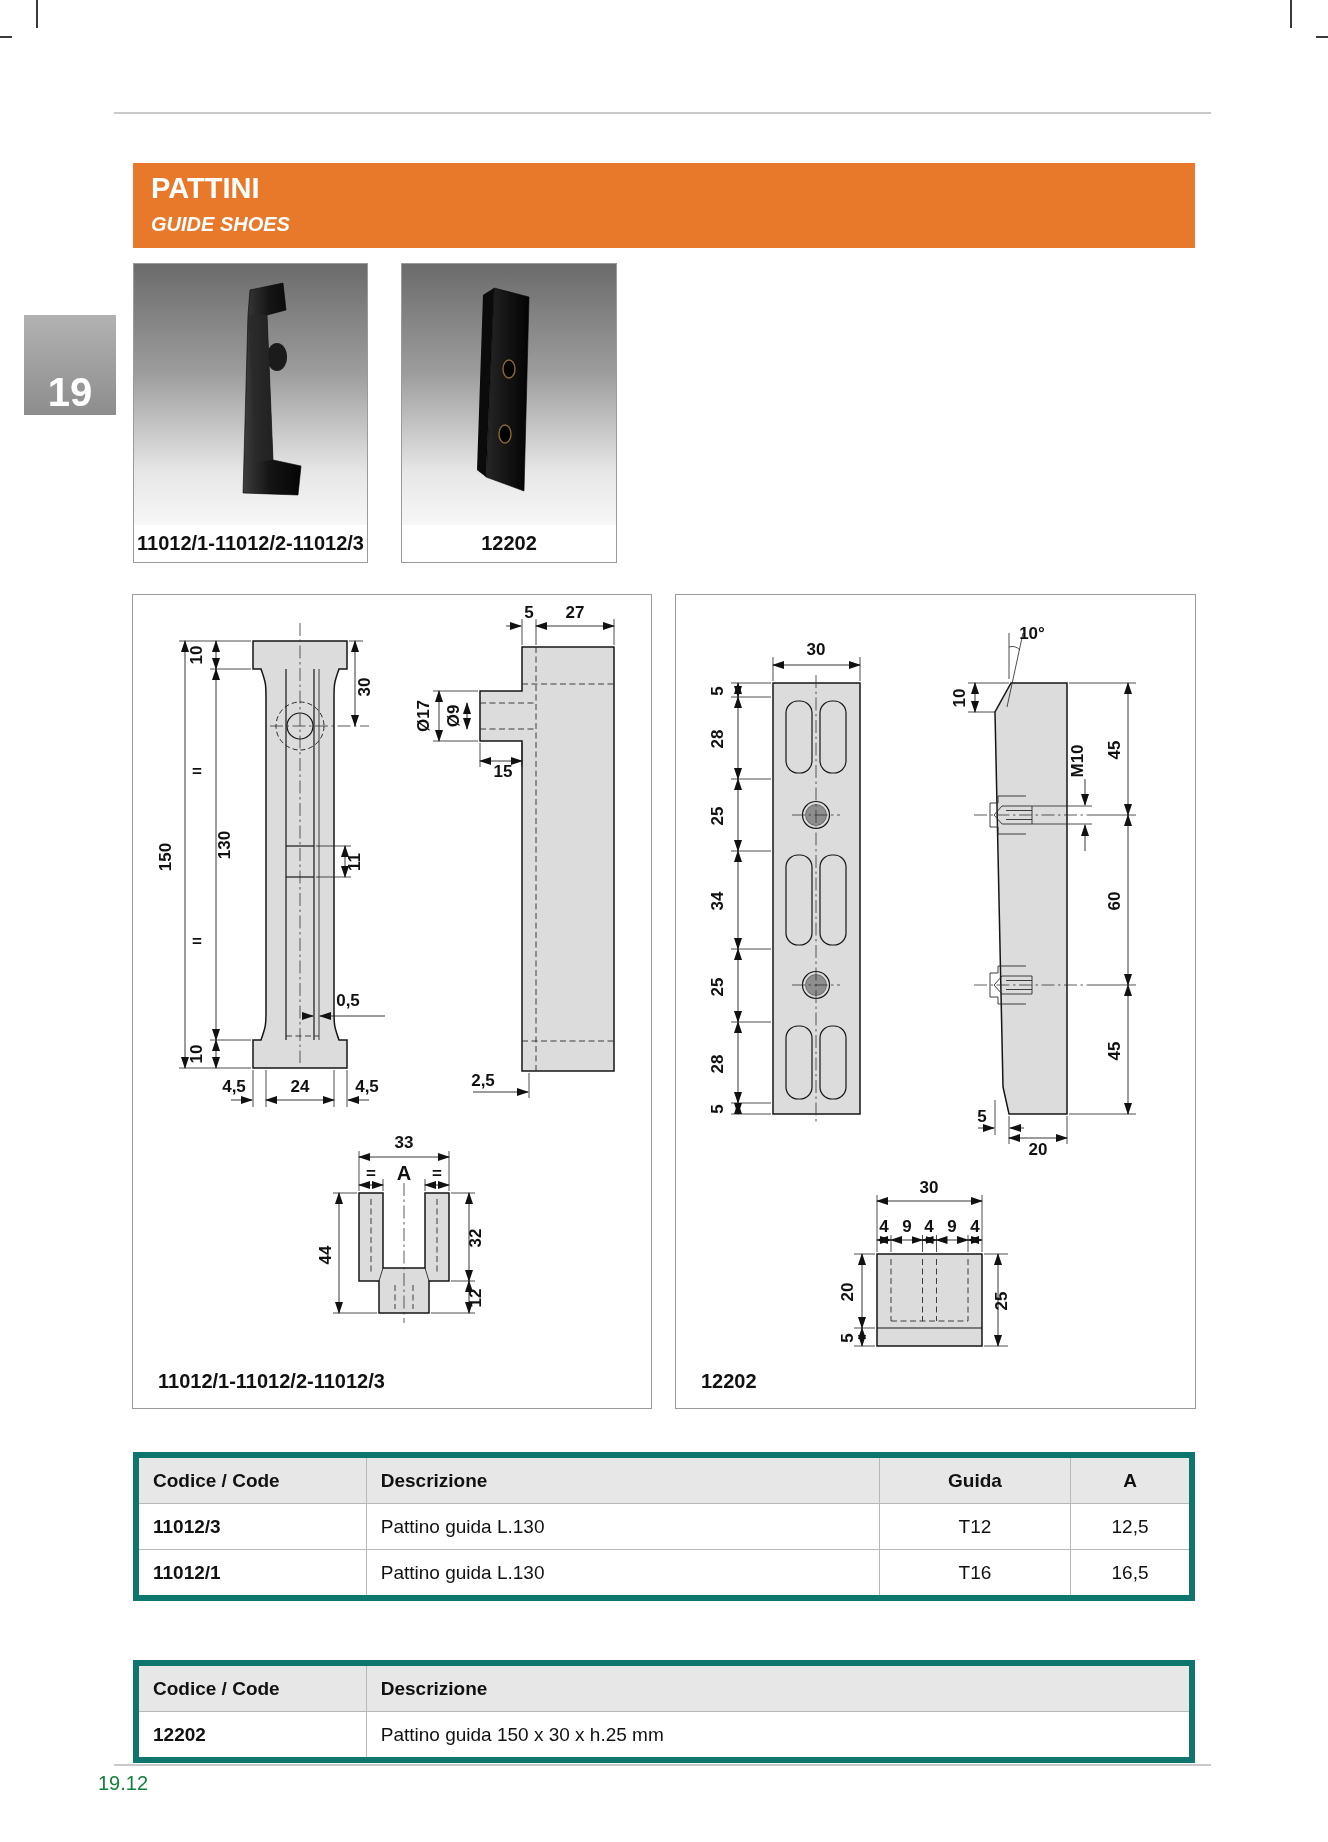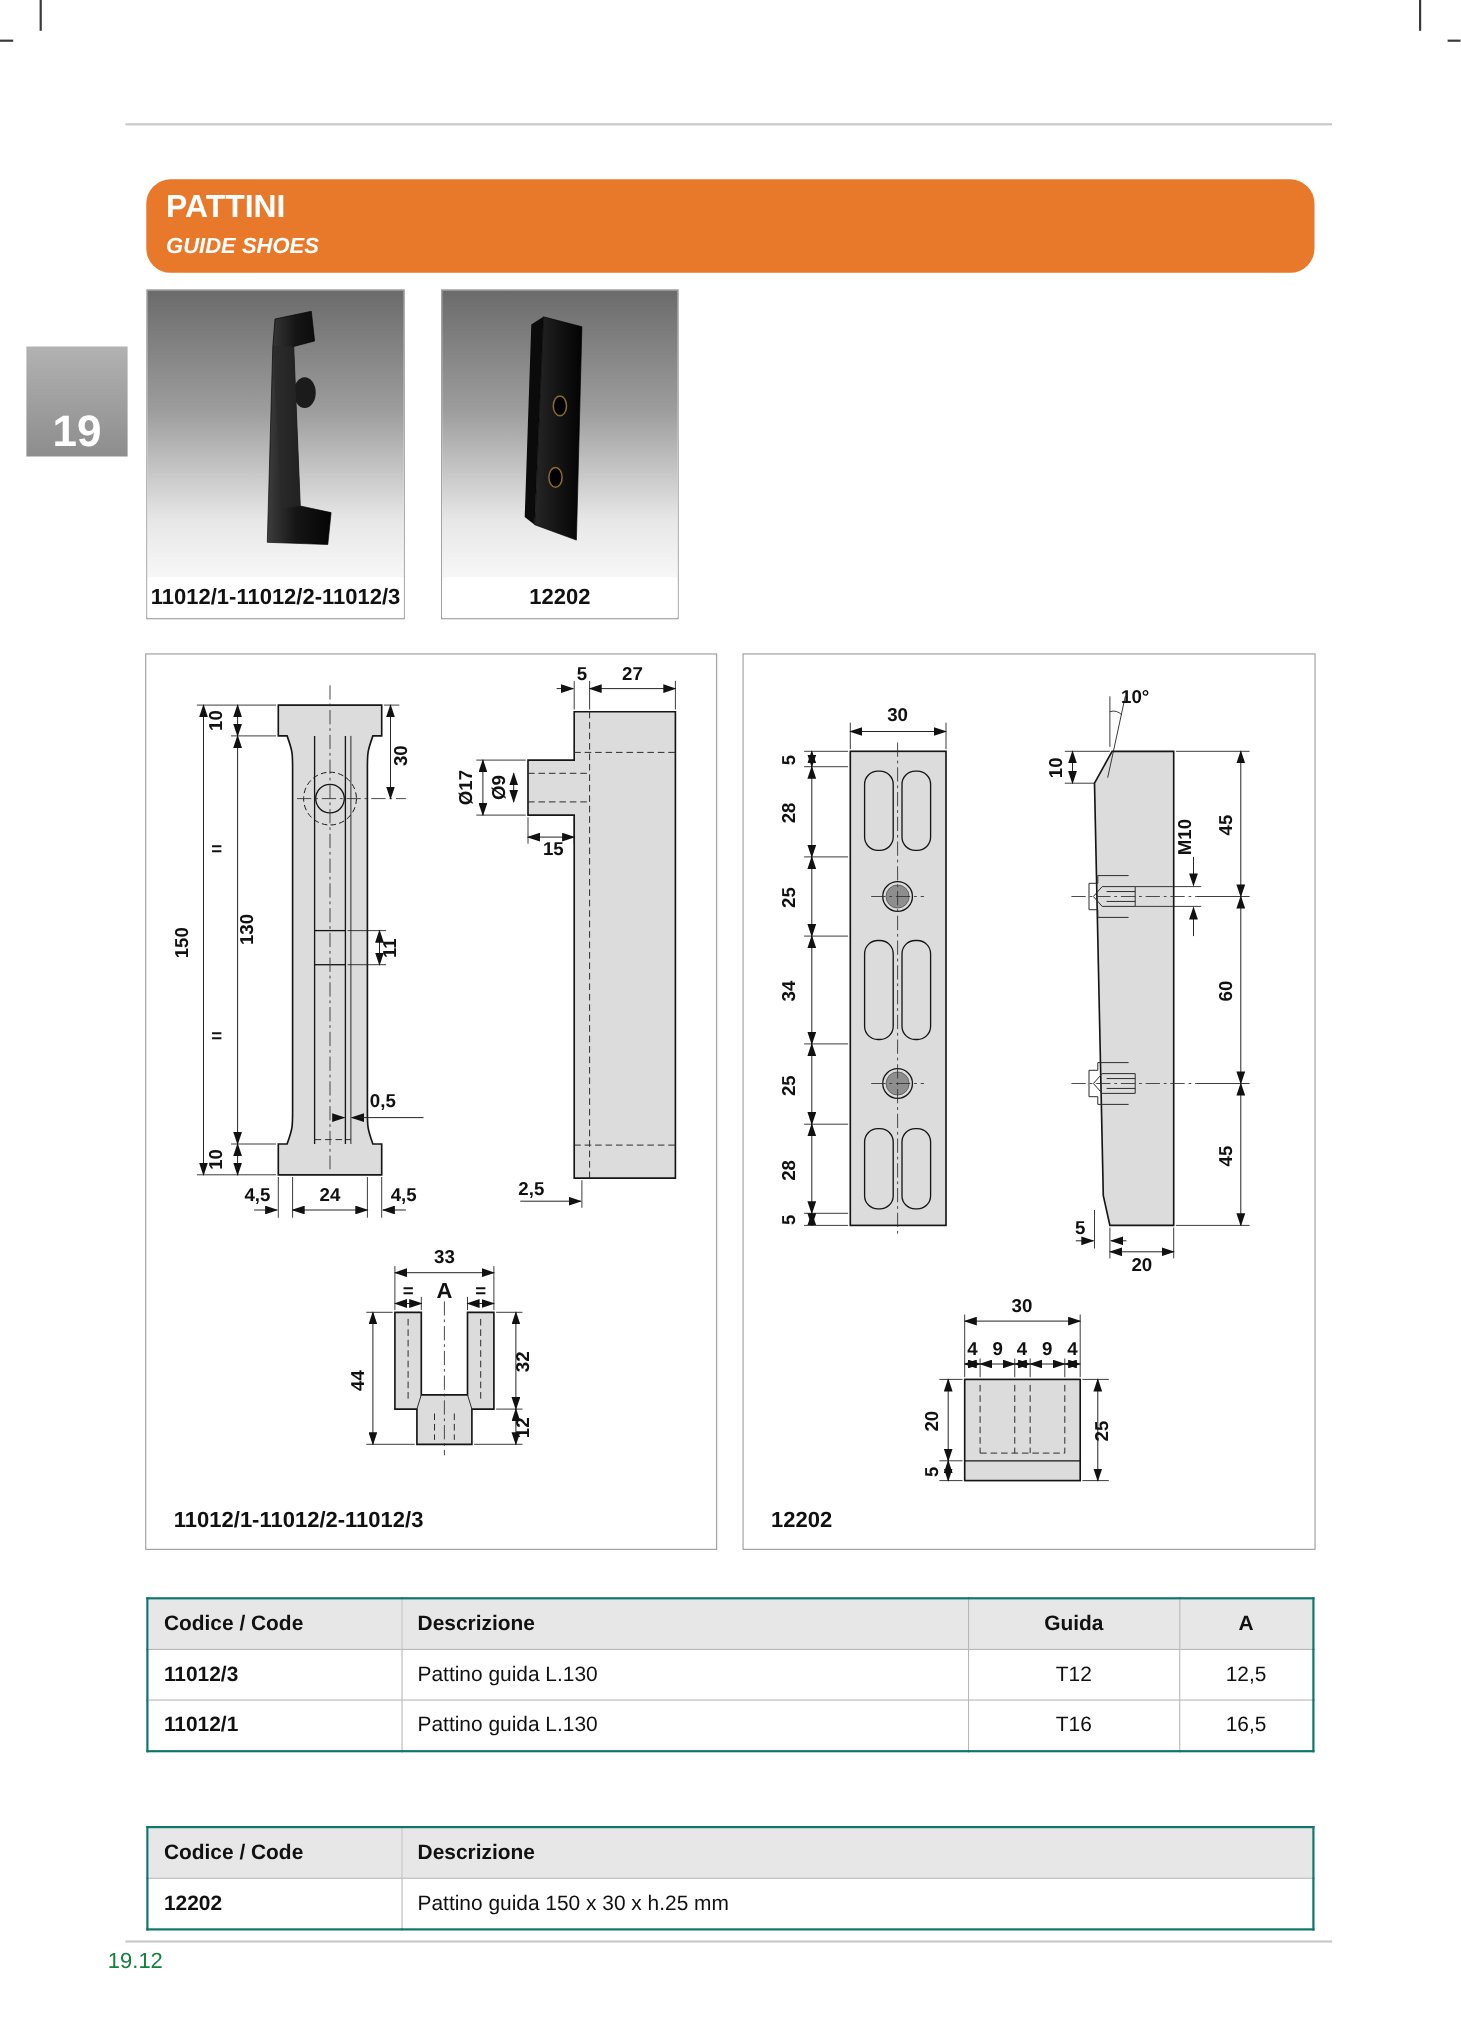--- a/index.html
+++ b/index.html
@@ -2,21 +2,21 @@
 <html><head>
 <meta charset="utf-8">
 <style>
   html,body{margin:0;padding:0;background:#fff;}
   .page{position:relative;width:1328px;height:1842px;background:#fff;overflow:hidden;
         font-family:"Liberation Sans",sans-serif;color:#111;}
   .crop{position:absolute;background:#3a3a3a;}
   .rule{position:absolute;background:#c9c9c9;height:2px;}
   
   .banner{position:absolute;left:133px;top:163px;width:1062px;height:85px;background:#E8782A;
-          color:#fff;display:flex;flex-direction:column;justify-content:center;padding-left:18px;box-sizing:border-box;border-radius:22px;}
+          color:#fff;display:flex;flex-direction:column;justify-content:center;padding-left:18px;box-sizing:border-box;}
   .banner .t1{font-size:29px;font-weight:bold;line-height:36px;}
   .banner .t2{font-size:20px;font-weight:bold;font-style:italic;line-height:36px;}
   
   .tab19{position:absolute;left:24px;top:315px;width:92px;height:100px;
          background:linear-gradient(#b2b2b2,#8d8d8d);color:#fff;font-size:40px;font-weight:bold;
          display:flex;align-items:flex-end;justify-content:center;}
   
   .photo{position:absolute;border:1.5px solid #9a9a9a;background:#fff;box-sizing:border-box;}
   .photo-img{width:100%;height:261px;background:linear-gradient(180deg,#6b6b6b 0%,#9d9d9d 42%,#e7e7e7 80%,#f7f7f7 100%);}
   .photo-img svg{display:block;width:100%;height:100%;}
@@ -37,21 +37,21 @@
   .dims text, text.dim{font:bold 17px "Liberation Sans",sans-serif;fill:#111;text-anchor:middle;}
   text.dwg-label{font:bold 20px "Liberation Sans",sans-serif;fill:#111;text-anchor:start;}
   
   .cat-table{position:absolute;width:1062px;border-collapse:collapse;table-layout:fixed;
              font-family:"Liberation Sans",sans-serif;}
   .cat-table th,.cat-table td{height:45px;border:1px solid #b8b8b8;font-size:19px;padding:0 14px;
              overflow:hidden;white-space:nowrap;}
   .cat-table th{background:#e7e7e7;font-weight:bold;text-align:left;}
   .cat-table th.c,.cat-table td.c{text-align:center;padding:0 4px;margin-top:35px;}
   .cat-table td.b{font-weight:bold;}
-  .cat-table{border:2px solid #0f766e;}
+  .cat-table{border:6px solid #0f766e;}
   .footnum{position:absolute;left:98px;top:1772px;font-size:20px;color:#15803d;}
 </style>
 </head>
 <body>
 
 <div class="page">
 
   <div class="crop" style="left:36px;top:0;width:2px;height:28px;"></div>
   <div class="crop" style="left:0;top:36px;width:12px;height:2px;"></div>
   <div class="crop" style="left:1290px;top:0;width:2px;height:28px;"></div>

